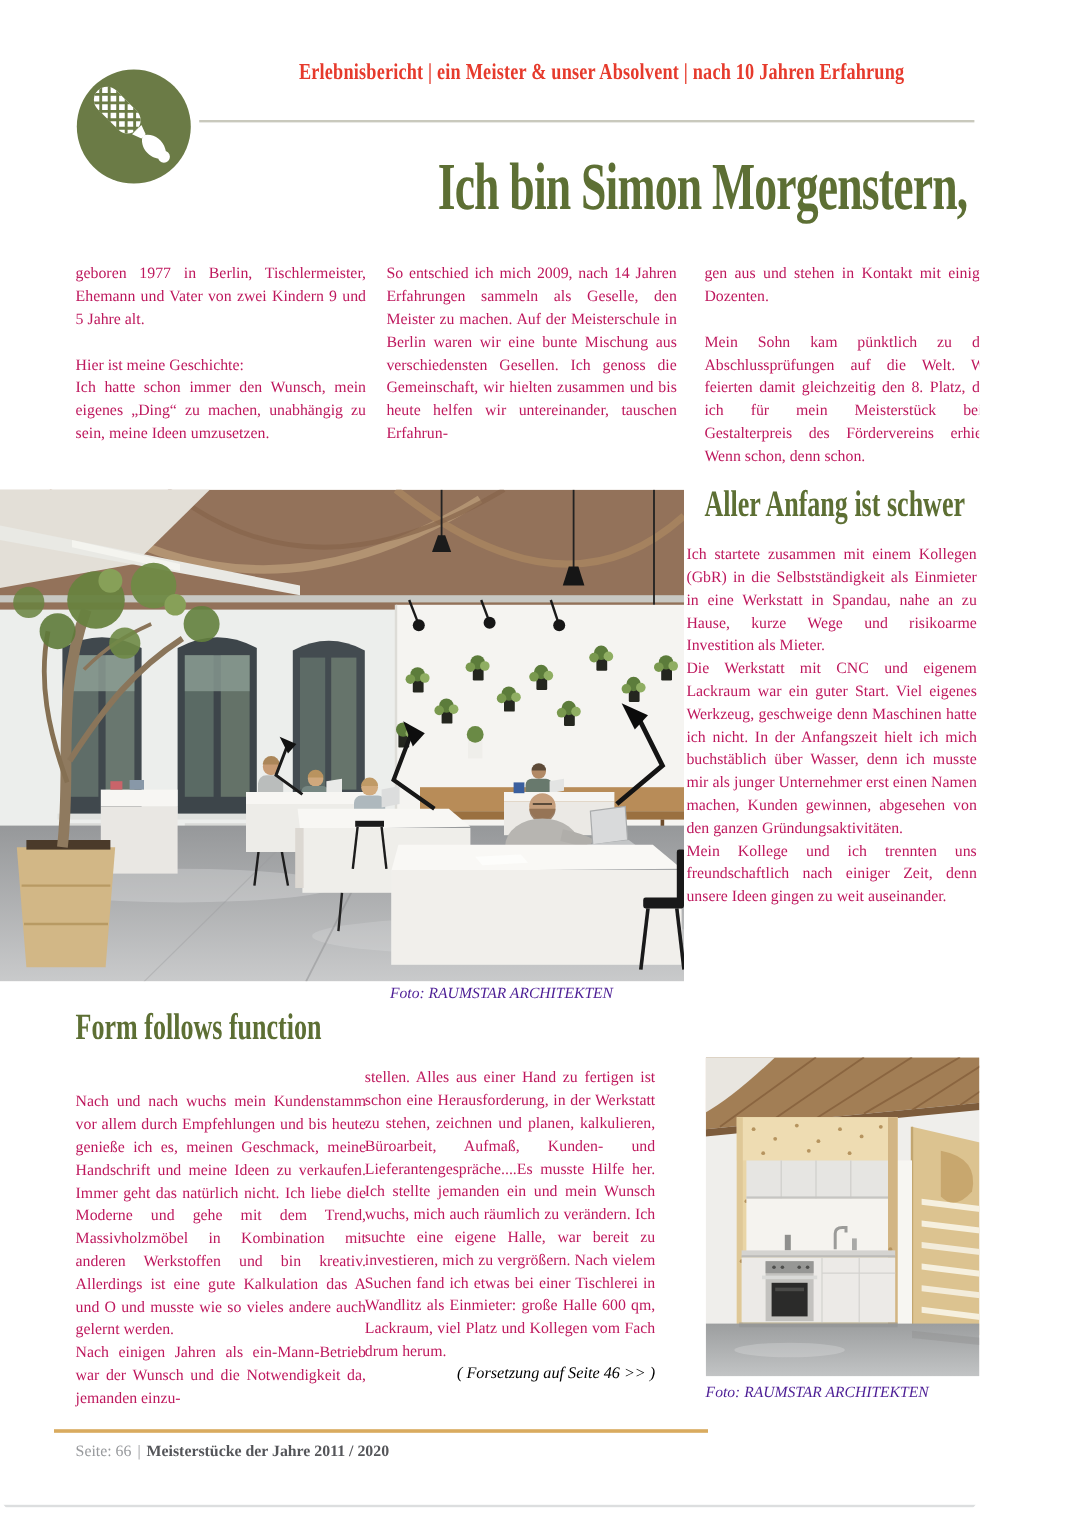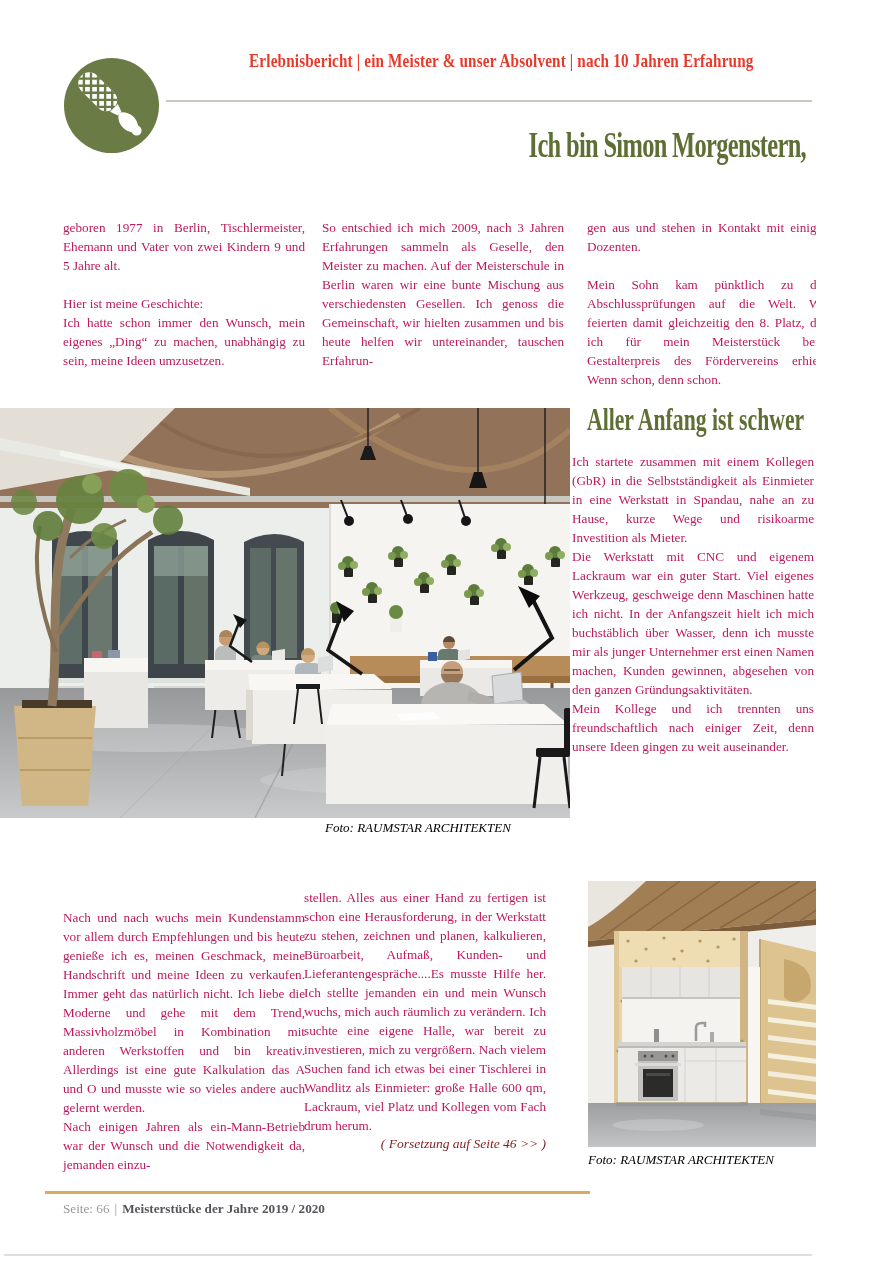--- a/index.html
+++ b/index.html
@@ -6,44 +6,44 @@
   .page{position:relative;width:816px;height:1262px;background:#ffffff;overflow:hidden;
         font-family:Liberation Serif, serif;border-radius:18px;}
 
   
   .kicker{position:absolute;left:150px;top:50px;width:702px;text-align:center;
           color:#e63a2c;font-weight:bold;font-size:19px;}
   .kicker-inner{display:inline-block;transform:scaleX(.8);transform-origin:50% 50%;white-space:nowrap;letter-spacing:.2px;}
   .badge{position:absolute;left:64px;top:58px;width:95px;height:95px;border-radius:50%;background:#6b7b46;}
   .header-rule{position:absolute;left:166px;top:100px;right:4px;height:2px;background:#c9c9bd;}
   .title{position:absolute;left:20px;right:10px;top:124px;text-align:right;
-         color:#5d6f34;font-weight:bold;font-size:36px;}
+         color:#5d6f34;font-weight:bold;font-size:56px;}
   .title-inner{display:inline-block;transform:scaleX(.68);transform-origin:100% 50%;white-space:nowrap;letter-spacing:-1px;}
 
   
   .body-col{position:absolute;width:242px;font-size:13.2px;line-height:19px;color:#be185d;
             text-align:justify;white-space:pre-line;}
   #intro1{left:63px;top:218px;}
   #intro2{left:322px;top:218px;}
   #intro3{left:587px;top:218px;}
   .sec-heading{position:absolute;color:#5d6f34;font-weight:bold;font-size:31px;}
   .sec-heading .inner{display:inline-block;transform:scaleX(.7);transform-origin:0 50%;white-space:nowrap;}
   #h-anfang{left:587px;top:402px;}
   #b-anfang{left:572px;top:452px;}
   #h-form{left:63px;top:838px;}
   #form1{left:63px;top:908px;}
   #form2-wrap{position:absolute;left:304px;top:888px;width:242px;}
   #form2-wrap .body-col{position:static;width:242px;}
-  .note{font-style:italic;text-align:right;color:#7f1d1d;font-size:13.5px;white-space:nowrap;margin-top:1px;}
+  .note{font-style:italic;text-align:right;color:#000000;font-size:13.5px;white-space:nowrap;margin-top:1px;}
 
   
   .photo{position:absolute;overflow:hidden;}
   #photo-office{left:0;top:408px;width:570px;height:410px;}
   #photo-kitchen{left:588px;top:881px;width:250px;height:266px;}
-  .caption{position:absolute;font-style:italic;font-size:13px;color:#000000;text-align:center;}
+  .caption{position:absolute;font-style:italic;font-size:13px;color:#4c1d95;text-align:center;}
   #cap1{left:325px;top:820px;}
   #cap2{left:588px;top:1152px;}
 
   
   .footer-rule{position:absolute;left:45px;top:1191px;width:545px;height:3px;background:#d9ab5f;}
   .footer{position:absolute;left:63px;top:1201px;font-size:13.2px;color:#97999c;}
   .footer .pub{color:#55565a;font-weight:bold;}
   .footer .sep{margin:0 5px;}
 
   
@@ -82,21 +82,21 @@
   <div class="header-rule"></div>
 
   <div class="title">
     <span class="title-inner">Ich bin Simon Morgenstern,</span>
   </div>
 
   <div class="body-col" id="intro1">geboren 1977 in Berlin, Tischlermeister, Ehemann und Vater von zwei Kindern 9 und 5 Jahre alt.
 
 Hier ist meine Geschichte:
 Ich hatte schon immer den Wunsch, mein eigenes „Ding“ zu machen, unabhängig zu sein, meine Ideen umzusetzen.</div>
-  <div class="body-col" id="intro2">So entschied ich mich 2009, nach 3 Jahren Erfahrungen sammeln als Geselle, den Meister zu machen. Auf der Meisterschule in Berlin waren wir eine bunte Mischung aus verschiedensten Gesellen. Ich genoss die Gemeinschaft, wir hielten zusammen und bis heute helfen wir untereinander, tauschen Erfahrun-</div>
+  <div class="body-col" id="intro2">So entschied ich mich 2009, nach 14 Jahren Erfahrungen sammeln als Geselle, den Meister zu machen. Auf der Meisterschule in Berlin waren wir eine bunte Mischung aus verschiedensten Gesellen. Ich genoss die Gemeinschaft, wir hielten zusammen und bis heute helfen wir untereinander, tauschen Erfahrun-</div>
   <div class="body-col" id="intro3">gen aus und stehen in Kontakt mit einigen Dozenten.
 
 Mein Sohn kam pünktlich zu den Abschlussprüfungen auf die Welt. Wir feierten damit gleichzeitig den 8. Platz, den ich für mein Meisterstück beim Gestalterpreis des Fördervereins erhielt. Wenn schon, denn schon.</div>
 
   <div class="photo" id="photo-office">
     <svg width="570" height="410" viewBox="0 0 570 410">
       <defs>
         <linearGradient id="fg" x1="0" y1="0" x2="0" y2="1">
           <stop offset="0" stop-color="#96989a"></stop>
             <stop offset="1" stop-color="#c9cacb"></stop>
@@ -310,20 +310,23 @@
   </div>
   <div class="caption" id="cap1">Foto: RAUMSTAR ARCHITEKTEN</div>
 
   <div class="sec-heading" id="h-anfang">
     <span class="inner">Aller Anfang ist schwer</span>
   </div>
   <div class="body-col" id="b-anfang">Ich startete zusammen mit einem Kollegen (GbR) in die Selbstständigkeit als Einmieter in eine Werkstatt in Spandau, nahe an zu Hause, kurze Wege und risikoarme Investition als Mieter.
 Die Werkstatt mit CNC und eigenem Lackraum war ein guter Start. Viel eigenes Werkzeug, geschweige denn Maschinen hatte ich nicht. In der Anfangszeit hielt ich mich buchstäblich über Wasser, denn ich musste mir als junger Unternehmer erst einen Namen machen, Kunden gewinnen, abgesehen von den ganzen Gründungsaktivitäten.
 Mein Kollege und ich trennten uns freundschaftlich nach einiger Zeit, denn unsere Ideen gingen zu weit auseinander.</div>
 
+  <div class="sec-heading" id="h-form">
+    <span class="inner">Form follows function</span>
+  </div>
   <div class="body-col" id="form1">Nach und nach wuchs mein Kundenstamm vor allem durch Empfehlungen und bis heute genieße ich es, meinen Geschmack, meine Handschrift und meine Ideen zu verkaufen. Immer geht das natürlich nicht. Ich liebe die Moderne und gehe mit dem Trend, Massivholzmöbel in Kombination mit anderen Werkstoffen und bin kreativ. Allerdings ist eine gute Kalkulation das A und O und musste wie so vieles andere auch gelernt werden.
 Nach einigen Jahren als ein-Mann-Betrieb war der Wunsch und die Notwendigkeit da, jemanden einzu-</div>
   <div id="form2-wrap">
     <div class="body-col">stellen. Alles aus einer Hand zu fertigen ist schon eine Herausforderung, in der Werkstatt zu stehen, zeichnen und planen, kalkulieren, Büroarbeit, Aufmaß, Kunden- und Lieferantengespräche....Es musste Hilfe her. Ich stellte jemanden ein und mein Wunsch wuchs, mich auch räumlich zu verändern. Ich suchte eine eigene Halle, war bereit zu investieren, mich zu vergrößern. Nach vielem Suchen fand ich etwas bei einer Tischlerei in Wandlitz als Einmieter: große Halle 600 qm, Lackraum, viel Platz und Kollegen vom Fach drum herum.</div>
     <div class="note">( Forsetzung auf Seite 46 &gt;&gt; )</div>
   </div>
 
   <div class="photo" id="photo-kitchen">
     <svg width="250" height="266" viewBox="0 0 250 266">
       <defs>
@@ -414,19 +417,19 @@
       <rect y="222" width="250" height="44" fill="url(#kf)"></rect>
       <rect x="28" y="221" width="132" height="4" fill="#8e8f8f" opacity=".5"></rect>
       <polygon points="172,228 250,236 250,242 172,234" fill="#8e8f8f" opacity=".4"></polygon>
       <ellipse cx="70" cy="244" rx="46" ry="6" fill="#ffffff" opacity=".2"></ellipse>
     </svg>
   </div>
   <div class="caption" id="cap2">Foto: RAUMSTAR ARCHITEKTEN</div>
 
   <div class="footer-rule"></div>
   <div class="footer">
-    <span>Seite: 66</span><span class="sep">|</span><span class="pub">Meisterstücke der Jahre 2019 / 2020</span>
+    <span>Seite: 66</span><span class="sep">|</span><span class="pub">Meisterstücke der Jahre 2011 / 2020</span>
   </div>
 
   <div class="edge-r"></div>
   <div class="edge-b"></div>
 
 </div>
 
 </body></html>

